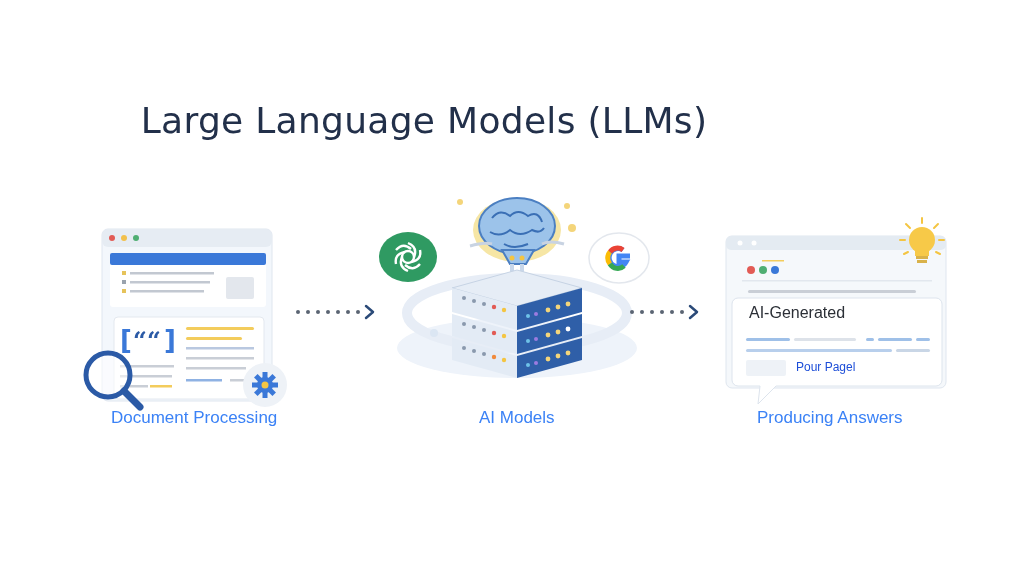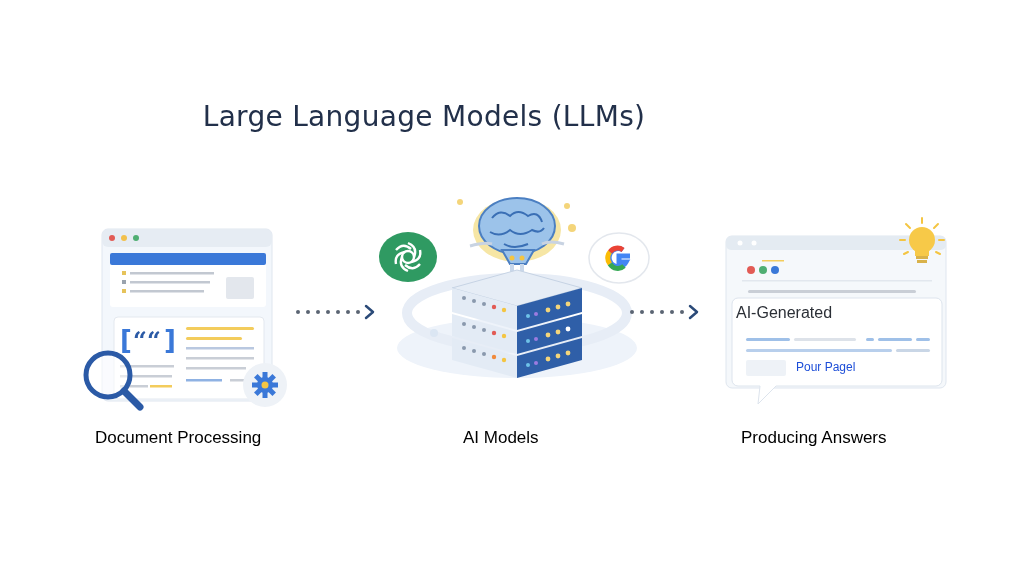--- a/index.html
+++ b/index.html
@@ -1,26 +1,26 @@
 <!DOCTYPE html>
 <html><head>
 <meta charset="utf-8">
 <style>
   * { box-sizing: border-box; margin: 0; padding: 0; }
   html, body { width: 1024px; height: 576px; background: #ffffff; overflow: hidden; }
   body { position: relative; font-family: "DejaVu Sans", sans-serif; }
 
   .title {
     position: absolute; left: 0; width: 848px; top: 100px;
-    text-align: center; font-size: 28px; color: #22304a; letter-spacing: 0.3px;
+    text-align: center; font-size: 36px; color: #22304a; letter-spacing: 0.3px;
     font-family: "DejaVu Sans", sans-serif;
   }
   .label {
-    position: absolute; top: 428px; font-size: 17px; color: #000000;
-    font-family: "Liberation Sans", sans-serif; white-space: nowrap;
+    position: absolute; top: 408px; font-size: 17px; color: #3b82f6;
+    font-family: "Liberation Sans", sans-serif; white-space: nowrap; margin-left: 16px;
   }
   .arrow { position: absolute; }
 
   .stage { position: absolute; }
 </style>
 </head>
 <body>
 
 <div class="title">Large Language Models (LLMs)</div>
 
@@ -237,16 +237,16 @@
         <line x1="22" y1="-2" x2="17" y2="-2"></line>
         <line x1="-18" y1="12" x2="-14" y2="10"></line>
         <line x1="18" y1="12" x2="14" y2="10"></line>
       </g>
       <circle cx="0" cy="-2" r="13" fill="#f7c948"></circle>
       <path d="M-7,6 h14 v8 h-14 z" fill="#f7c948"></path>
       <rect x="-6" y="14" width="12" height="3" fill="#d9b24a"></rect>
       <rect x="-5" y="18" width="10" height="3" fill="#d9b24a"></rect>
     </g>
   </svg>
-  <div style="position:absolute; left:14px; top:90px; font-family:'Liberation Sans',sans-serif; font-size:16px; color:#2b2f36;">AI-Generated</div>
+  <div style="position:absolute; left:27px; top:90px; font-family:'Liberation Sans',sans-serif; font-size:16px; color:#2b2f36;">AI-Generated</div>
   <div style="position:absolute; left:74px; top:146px; font-family:'Liberation Sans',sans-serif; font-size:12px; color:#1d4ed8;">Pour Pagel</div>
 </div>
 <div class="label" style="left:741px;text-align:right;">Producing Answers</div>
 
 </body></html>

